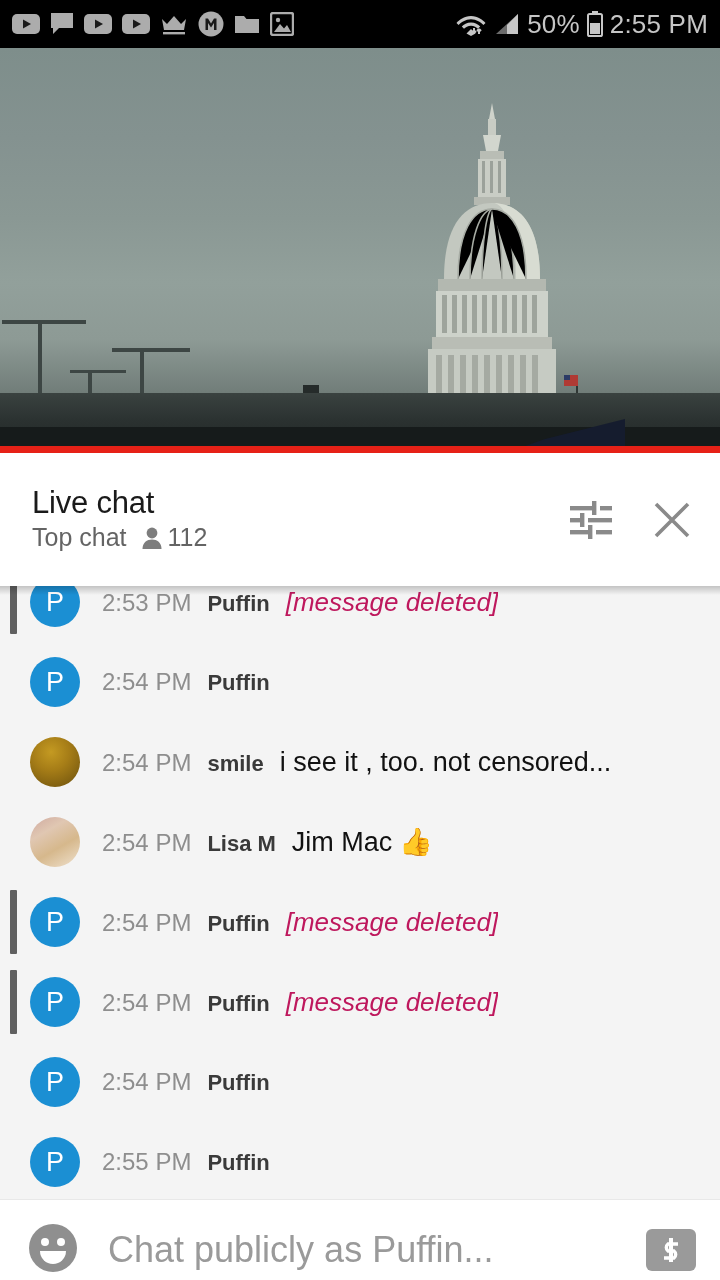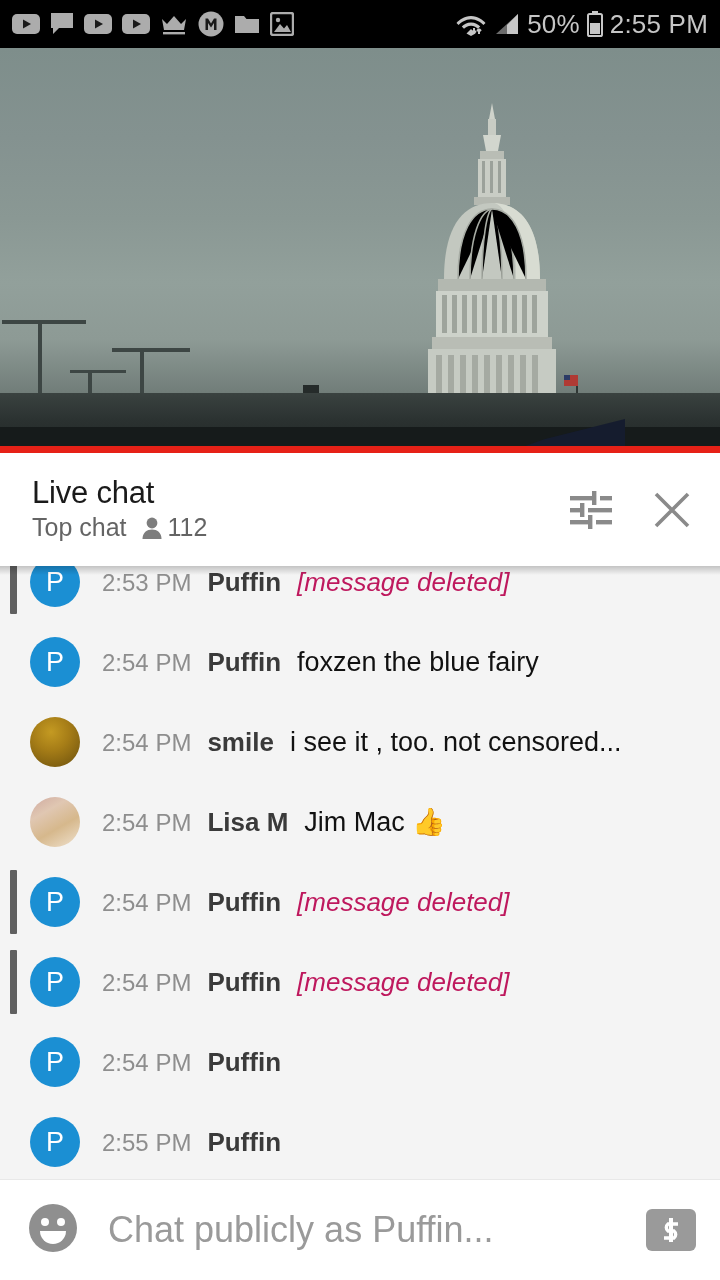--- a/index.html
+++ b/index.html
@@ -56,21 +56,21 @@
   .flag{ position:absolute; }
   .progress-bar{
     position:absolute; left:0; bottom:0;
     width:720px; height:7px;
     background:#e62117;
   }
 
   
   .chat-header{
     position:relative;
-    width:720px; height:113px;
+    width:720px; height:133px;
     background:#ffffff;
     display:flex; align-items:center;
     padding:0 28px 0 32px;
   }
   .chat-header-titles{ display:flex; flex-direction:column; gap:4px; }
   .chat-title{
     font-size:31px; color:#1a1a1a; font-weight:400;
     letter-spacing:-0.2px; line-height:1.05;
   }
   .chat-sub-row{ display:flex; align-items:center; gap:14px; }
@@ -123,21 +123,21 @@
   }
   .msg-line{
     display:flex; align-items:baseline; gap:0;
     flex-wrap:nowrap; overflow:hidden; white-space:nowrap;justify-content:space-between;
   }
   .msg-time{
     font-size:24px; color:#8e8e8e; font-weight:400;
     margin-right:16px; flex:0 0 auto;
   }
   .msg-author{
-    font-size:26px; color:#3a3a3a; font-weight:700;
+    font-size:22px; color:#3a3a3a; font-weight:700;
     margin-right:16px; flex:0 0 auto;
   }
   .msg-text{
     font-size:27px; color:#111111; font-weight:400;
   }
   .msg-text.deleted{
     color:#be185d; font-style:italic; font-size:26px;
   }
 
   
@@ -369,21 +369,20 @@
           <span class="msg-text deleted">[message deleted]</span>
         </div>
       </div>
       <div class="msg">
         <div class="avatar" style="background: rgb(27, 143, 211);">
           <span class="avatar-initial">P</span>
         </div>
         <div class="msg-line">
           <span class="msg-time">2:54 PM</span>
           <span class="msg-author">Puffin</span>
-          <span class="msg-text">foxzen the blue fairy</span>
         </div>
       </div>
       <div class="msg">
         <div class="avatar avatar-photo-smile"></div>
         <div class="msg-line">
           <span class="msg-time">2:54 PM</span>
           <span class="msg-author">smile</span>
           <span class="msg-text">i see it , too. not censored...</span>
         </div>
       </div>

